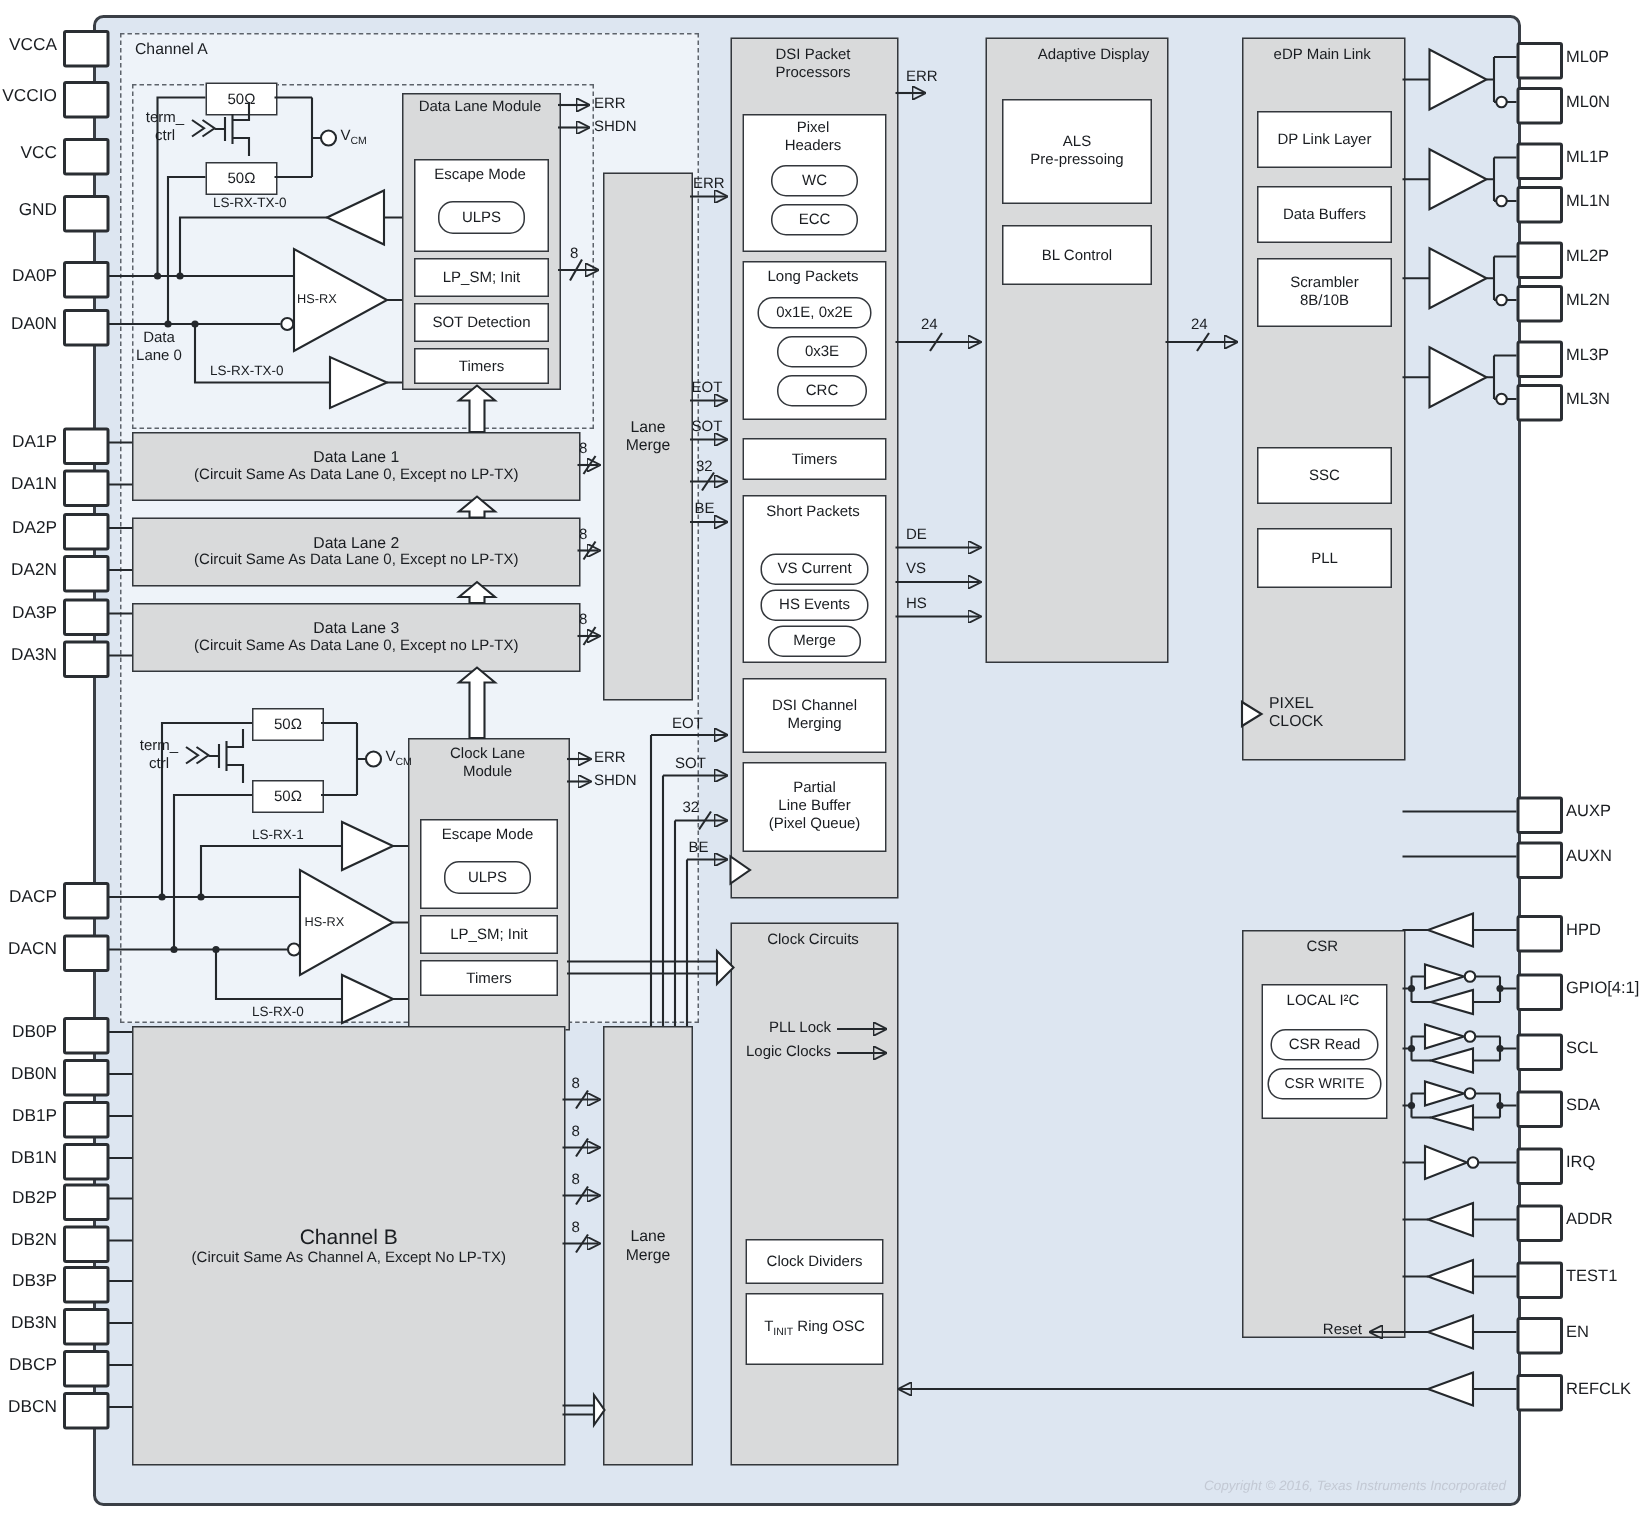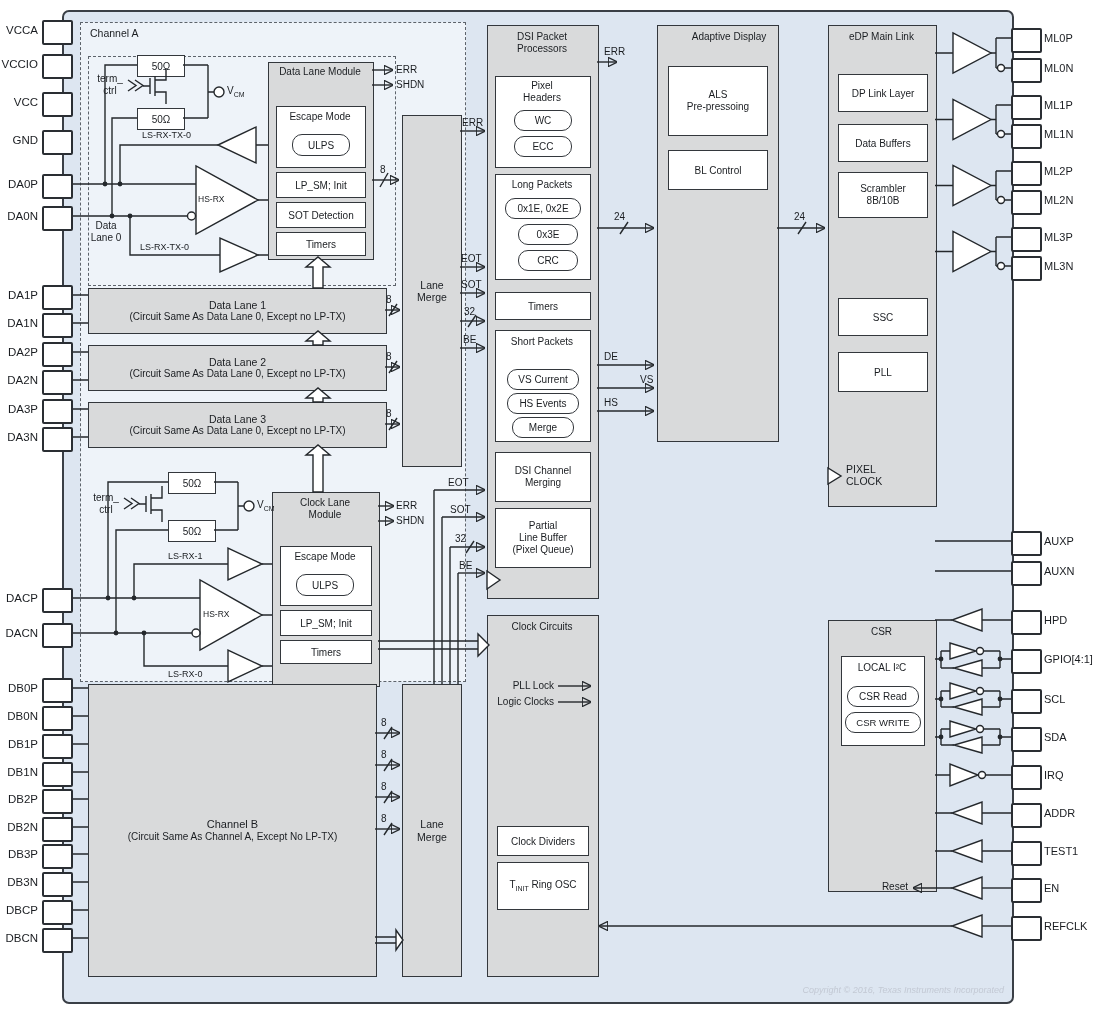--- a/index.html
+++ b/index.html
@@ -7,21 +7,21 @@
   #chip{position:absolute;left:62px;top:10px;width:948px;height:990px;background:#dde6f1;border:2px solid #3a3f46;border-radius:7px;z-index:1}
   .dash{position:absolute;border:1.5px dashed #5d636b;z-index:1}
   .blk{position:absolute;background:#d9dadb;border:1.4px solid #33373c;z-index:2}
   .wb{position:absolute;background:#fff;border:1.3px solid #33373c;z-index:2;font-size:10px}
   .pill{position:absolute;background:#fff;border:1.3px solid #33373c;border-radius:10px;z-index:2;display:flex;align-items:center;justify-content:center;font-size:10px;white-space:nowrap}
   .flexc{display:flex;flex-direction:column;align-items:center;justify-content:center;text-align:center}
   .flexc div{line-height:1.18}
   .lbl{position:absolute;z-index:4;font-size:10px;line-height:1.16;white-space:nowrap}
   .lblc{text-align:center;white-space:normal}
   .tr{text-align:right}
-  .f85{font-size:8.5px}.f9{font-size:9px}.f10{font-size:10px}.f105{font-size:10.5px}.f11{font-size:11px}
+  .f85{font-size:8.5px}.f9{font-size:9px}.f10{font-size:10px}.f105{font-size:10.5px}.f11{font-size:14px}
   sub{font-size:7px}
   #wires{position:absolute;left:0;top:0;z-index:3}
   #wires path,#wires line{stroke:#24282c;stroke-width:1.4;fill:none}
   #wires polygon{stroke:#24282c;stroke-width:1.4;fill:#fff}
   #wires circle.n{fill:#fff;stroke:#24282c;stroke-width:1.4}
   #wires circle.d{fill:#24282c;stroke:none}
   .pin{position:absolute;width:27px;height:21px;background:#fff;border:2px solid #2a2e33;border-radius:2px;z-index:5}
   .plL{position:absolute;left:0;width:38px;text-align:right;font-size:11.5px;line-height:21px;z-index:5}
   .plR{position:absolute;left:1044px;width:56px;font-size:11px;line-height:21px;z-index:5}
   .wm{position:absolute;z-index:4;font-size:9px;color:#c3c9d4;font-style:italic}
@@ -329,21 +329,21 @@
     <div>Partial</div>
     <div>Line Buffer</div>
     <div>(Pixel Queue)</div>
   </div>
   <div class="wb flexc" style="left:495px;top:452px;width:94px;height:48px">
     <div>DSI Channel</div>
     <div>Merging</div>
   </div>
   <div class="lbl" style="left:614px;top:211px">24</div>
   <div class="lbl" style="left:604px;top:351px">DE</div>
-  <div class="lbl" style="left:640px;top:374px">VS</div>
+  <div class="lbl" style="left:604px;top:374px">VS</div>
   <div class="lbl" style="left:604px;top:397px">HS</div>
 
   <div class="blk" style="left:487px;top:615px;width:110px;height:360px"></div>
   <div class="lbl lblc" style="left:487px;top:621px;width:110px">Clock Circuits</div>
   <div class="lbl tr" style="left:494px;top:680px;width:60px">PLL Lock</div>
   <div class="lbl tr" style="left:488px;top:696px;width:66px">Logic Clocks</div>
   <div class="wb flexc" style="left:497px;top:826px;width:90px;height:28px">Clock Dividers</div>
   <div class="wb flexc" style="left:497px;top:862px;width:90px;height:46px;white-space:nowrap">
       <div><span>T</span><sub>INIT</sub><span> Ring OSC</span></div>
     </div>

